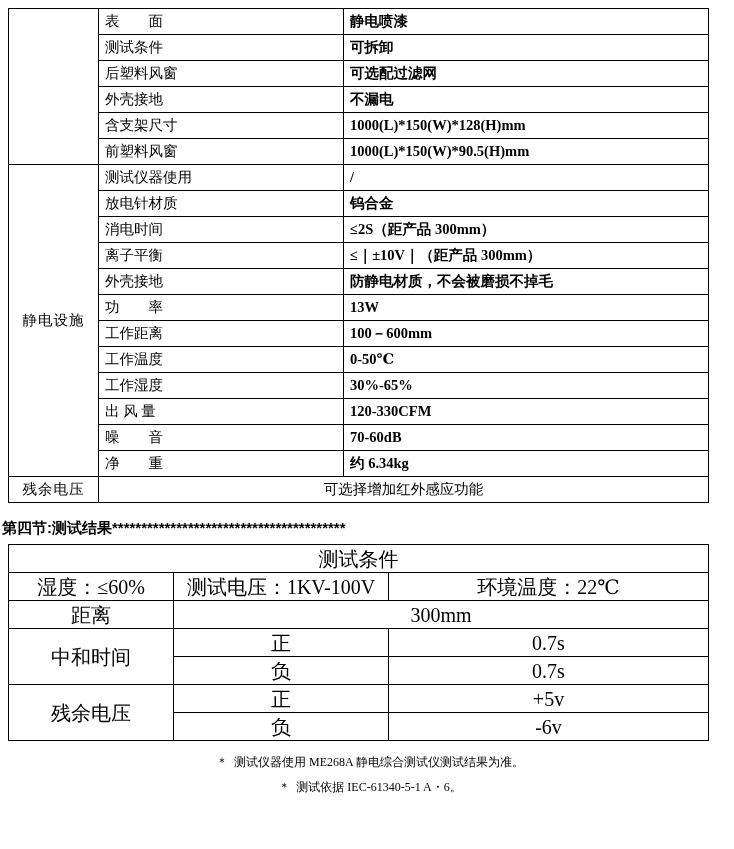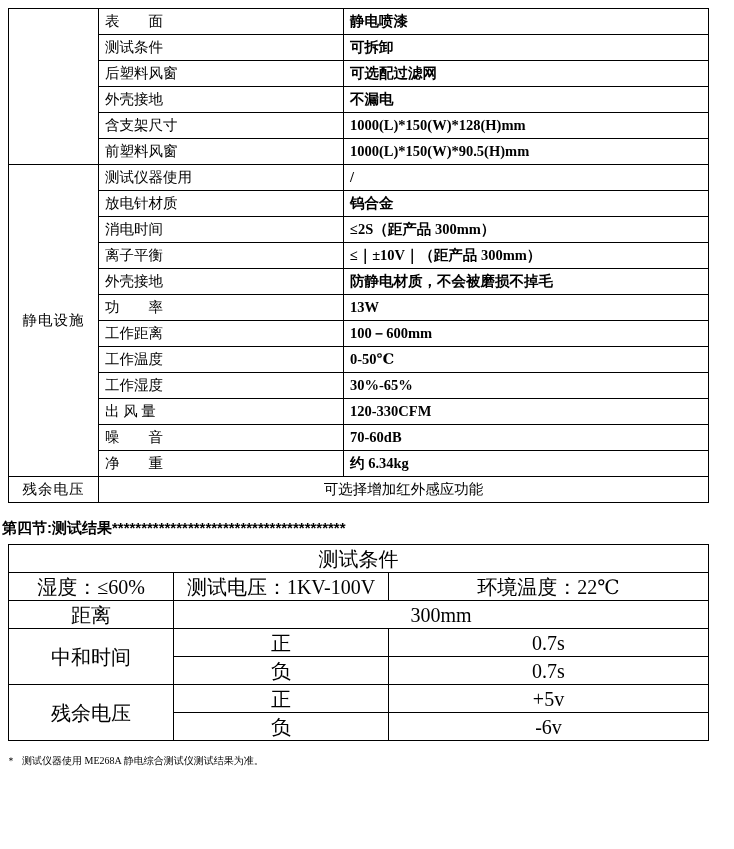--- a/index.html
+++ b/index.html
@@ -81,23 +81,24 @@
   }
   td.test-title {
     font-size: 15px;
   }
 
   
   .notes {
     margin: 14px 0 0 6px;
   }
   .note {
-    font-size: 10px;
+    font-size: 12px;
     margin-bottom: 11px;
     line-height: 1.2;
+    text-align: center;
   }
   .note .mark {
     margin-right: 6px;
   }
 </style>
 </head>
 <body>
 
 <div class="page">
 
@@ -233,15 +234,18 @@
         <td>负</td>
         <td colspan="2">-6v</td>
       </tr>
     </tbody>
   </table>
 
   <div class="notes">
     <div class="note">
       <span class="mark">＊</span><span>测试仪器使用 ME268A 静电综合测试仪测试结果为准。</span>
     </div>
+    <div class="note">
+      <span class="mark">＊</span><span>测试依据 IEC-61340-5-1 A・6。</span>
+    </div>
   </div>
 
 </div>
 
 </body></html>

